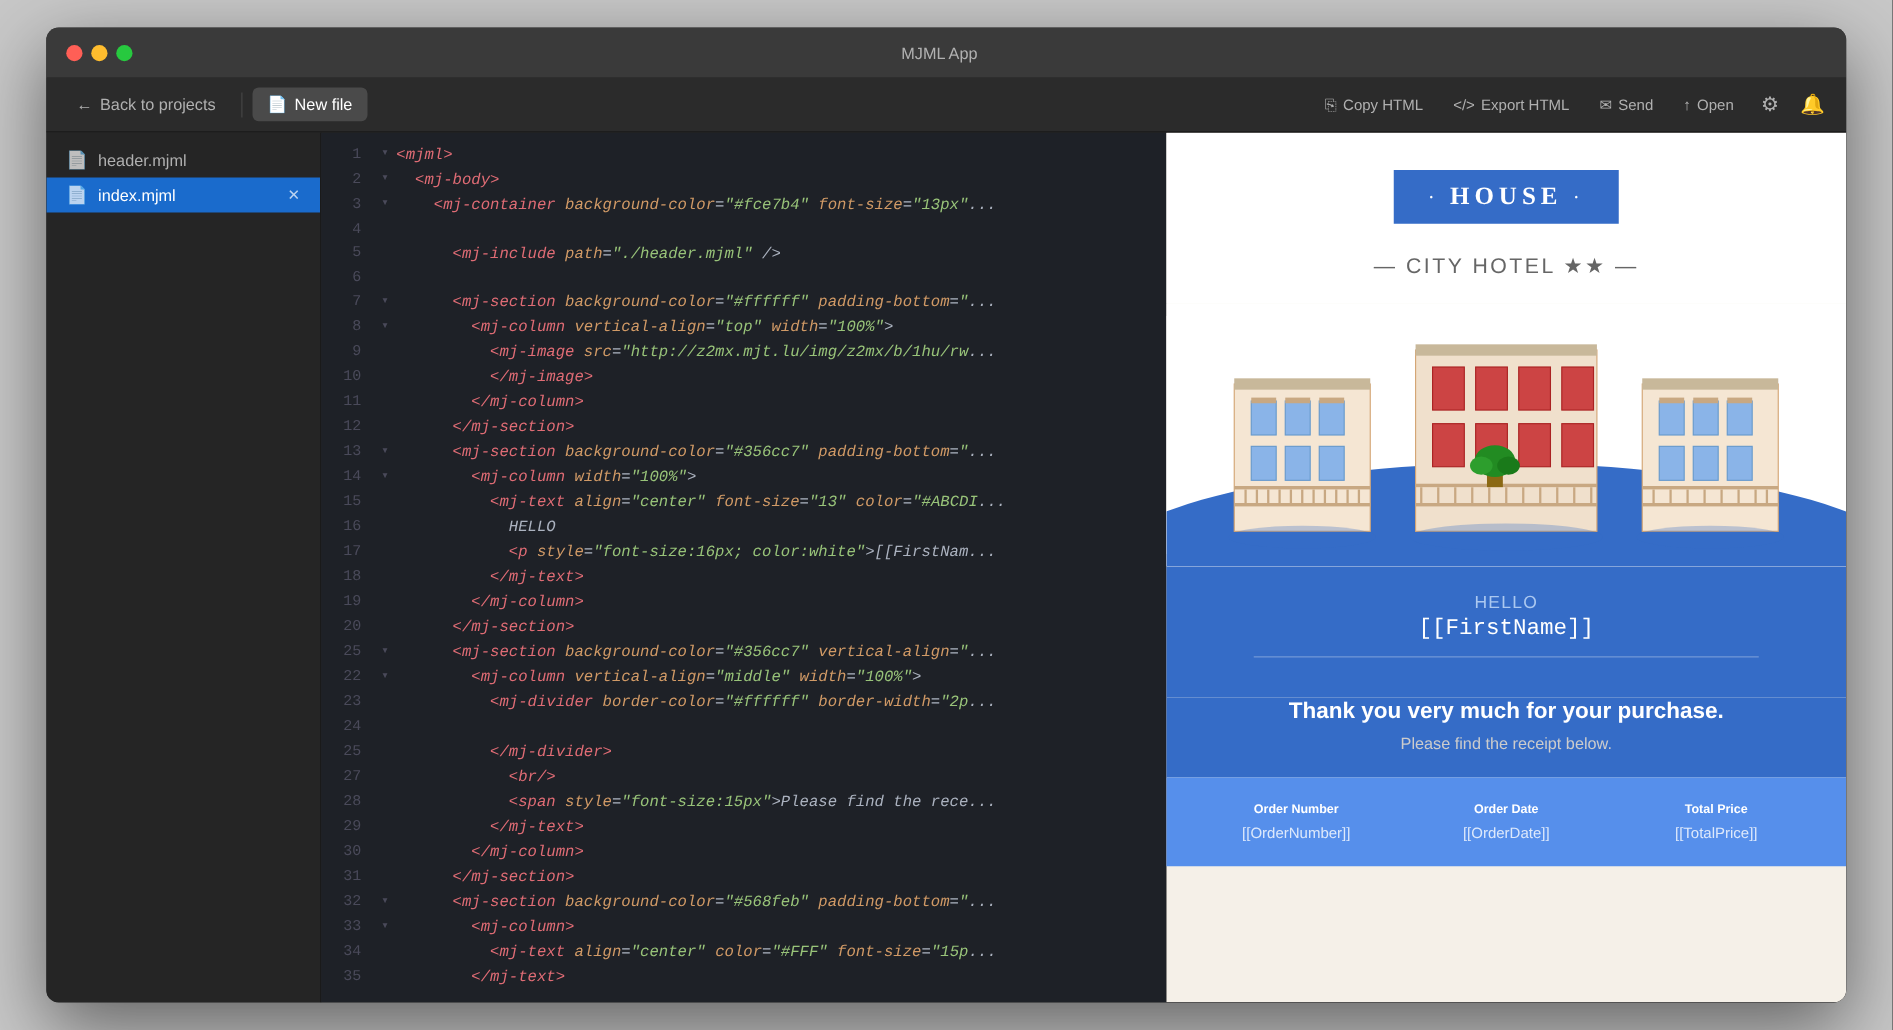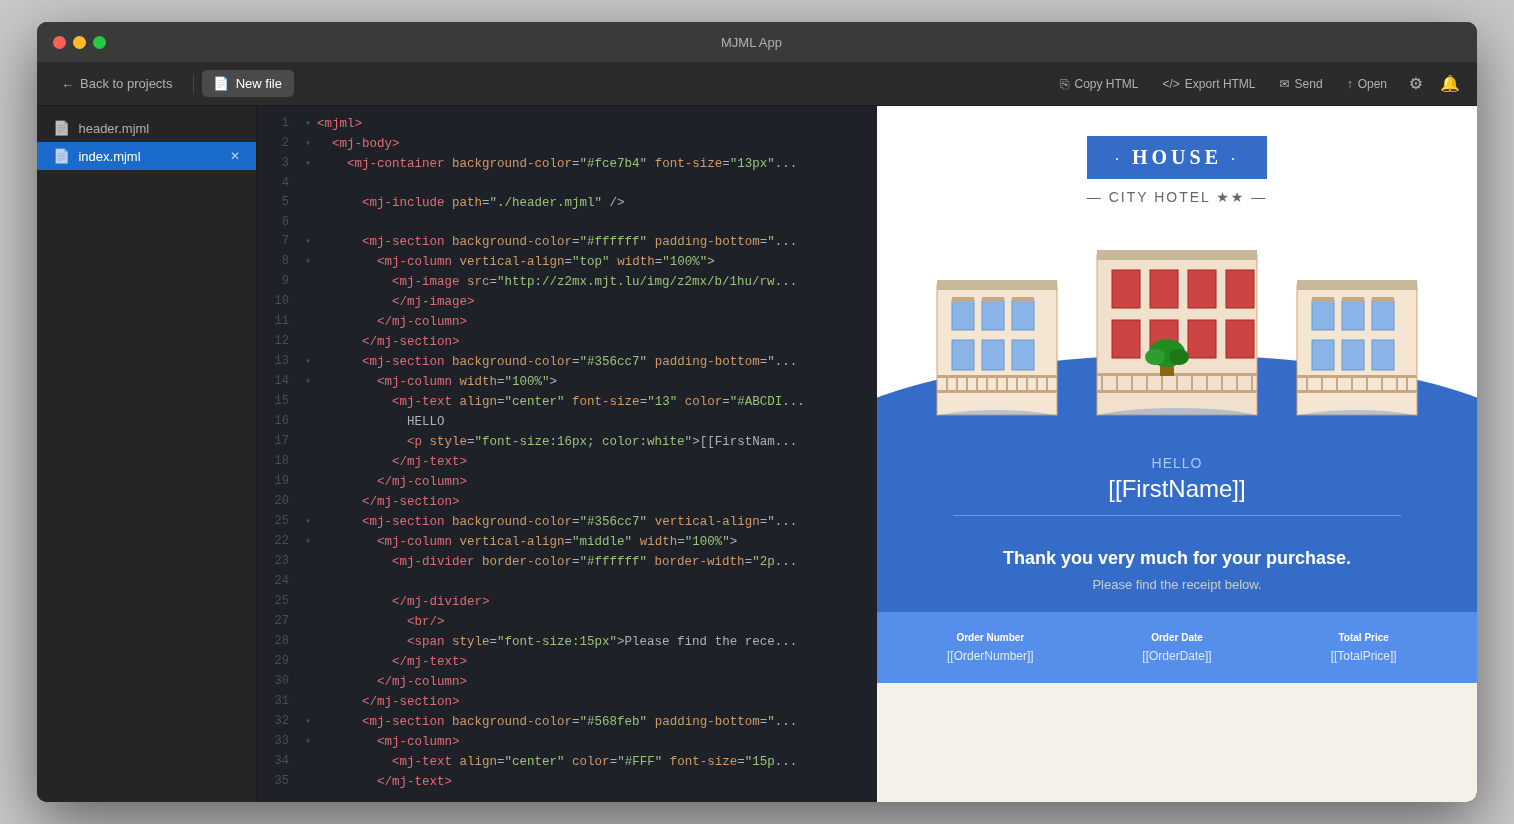--- a/index.html
+++ b/index.html
@@ -185,35 +185,36 @@
       color: #4a4a5a;
       user-select: none;
       flex-shrink: 0;
       font-size: 12px;
     }
     .line-content {
       color: #abb2bf;
       flex: 1;
       overflow: hidden;
       text-overflow: ellipsis;
+      font-style: italic;
     }
     .line-arrow {
       width: 12px;
       color: #4a4a5a;
       flex-shrink: 0;
       font-size: 10px;
       padding-top: 2px;
     }
     
     .tag { color: #e06c75; }
     .attr { color: #d19a66; }
     .val { color: #98c379; }
     
     .preview-panel {
-      width: 600px;
+      width: 544px;
       background: #000000;
       overflow-y: auto;
       flex-shrink: 0;
     }
     
     .email-preview {
       background: #f5f0e8;
       min-height: 100%;
     }
     .email-header-section {
@@ -227,22 +228,23 @@
       text-align: center;
     }
     .hello-text {
       color: #abc8f0;
       font-size: 14px;
       letter-spacing: 1px;
       margin-bottom: 4px;
     }
     .firstname-text {
       color: white;
-      font-size: 24px;
+      font-size: 18px;
       font-weight: 500;
+      font-family: Liberation Mono, monospace;
     }
     .divider-line {
       width: 80%;
       height: 1px;
       background: rgba(255,255,255,0.3);
       margin: 12px auto;
     }
     .thank-you-section {
       background: #356cc7;
       text-align: center;
@@ -526,21 +528,21 @@
       <div class="email-preview">
 
         <div class="email-header-section">
           <div style="display:inline-block; margin-bottom:8px;">
             <div style="background:#356cc7; color:white; font-size:20px; font-weight:bold; letter-spacing:4px; padding:10px 28px; font-family: Georgia, serif;">
               <span style="font-size:12px; vertical-align:middle;">·</span>
               <span> HOUSE </span>
               <span style="font-size:12px; vertical-align:middle;">·</span>
             </div>
           </div>
-          <div style="font-size:14px; letter-spacing:2px; color:#666; text-transform:uppercase; margin-top:2px;">— CITY HOTEL ★★ —</div>
+          <div style="font-size:17px; letter-spacing:2px; color:#666; text-transform:uppercase; margin-top:15px;">— CITY HOTEL ★★ —</div>
         </div>
 
         <div style="background:white; position:relative; overflow:hidden; height:210px;">
           <svg viewBox="0 0 600 210" width="100%" height="210">
 
             <rect width="600" height="210" fill="white"></rect>
 
             <ellipse cx="300" cy="240" rx="380" ry="110" fill="#356cc7"></ellipse>
 
             <rect x="60" y="60" width="120" height="130" fill="#f5e6d3" stroke="#d4a574" stroke-width="1"></rect>

